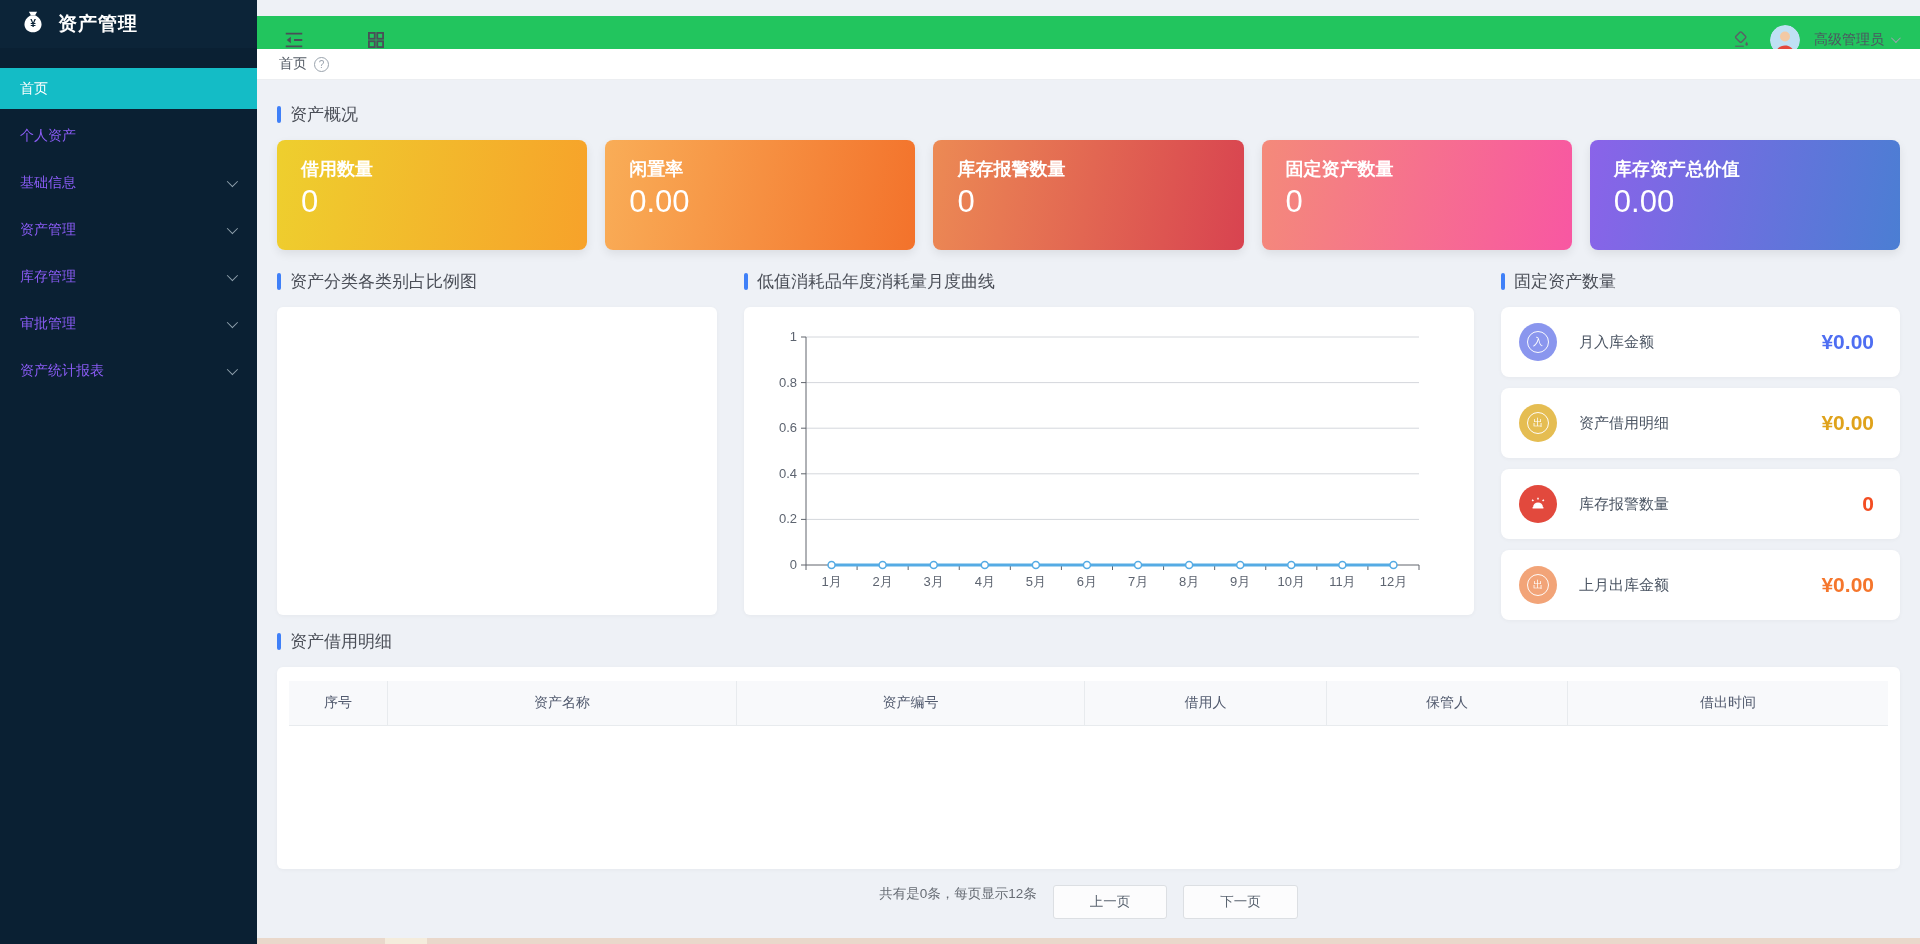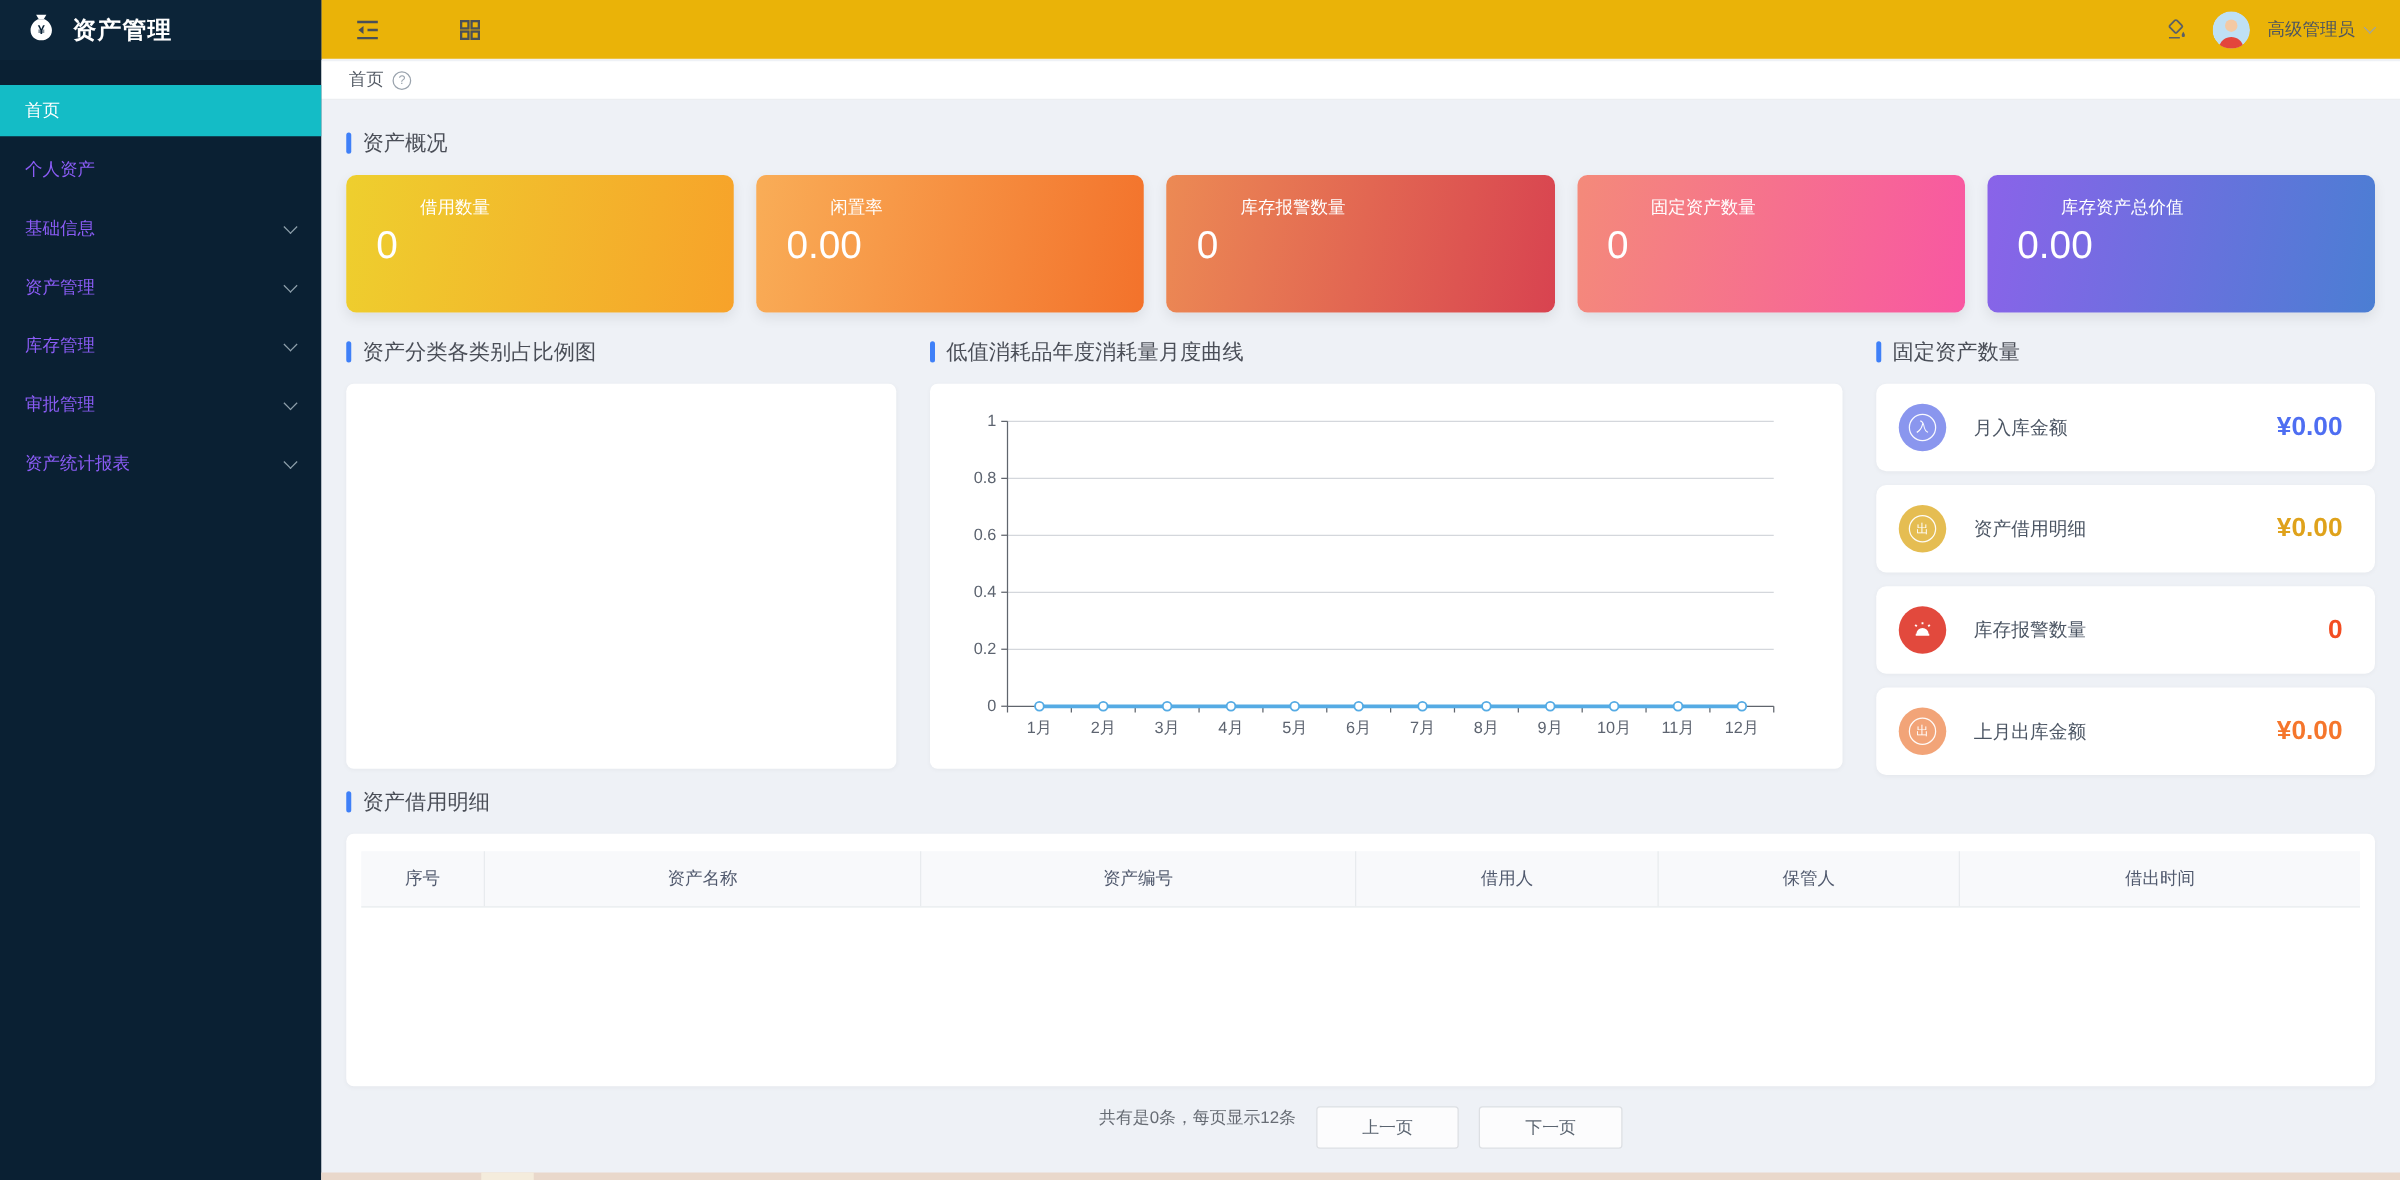--- a/index.html
+++ b/index.html
@@ -11,21 +11,21 @@
   .logo-row { height:48px; display:flex; align-items:center; gap:12px; padding-left:20px; background:#0c2438; }
   .logo-title { color:#fff; font-size:19px; font-weight:bold; letter-spacing:1px; }
   .menu { padding-top:20px; }
   .menu-item { height:41px; margin-bottom:6px; display:flex; align-items:center; justify-content:space-between;
                padding:0 22px 0 20px; color:#8b5cf6; font-size:14px; cursor:pointer; }
   .menu-item.active { background:#14bcc6; color:#fff; }
   .chev { width:8px; height:8px; border-right:1.6px solid #8fa0ac; border-bottom:1.6px solid #8fa0ac;
           transform:rotate(45deg) translateY(-2px); }
 
   
-  .topbar { position:absolute; left:257px; top:0; right:0; height:48px; background:#eab308;
+  .topbar { position:absolute; left:257px; top:16px; right:0; height:48px; background:#22c55e;
             border-bottom:1px solid #f1f1f1; display:flex; align-items:center; padding:0 22px;gap:28px; }
   .tb-icon { display:flex; align-items:center; justify-content:center; width:30px; height:30px; cursor:pointer; }
   .tb-icon + .tb-icon { margin-left:24px; }
   .tb-right { margin-left:auto; display:flex; align-items:center; gap:14px; }
   .avatar { width:30px; height:30px; border-radius:50%; overflow:hidden; cursor:pointer; }
   .user-wrap { display:flex; align-items:center; gap:7px; cursor:pointer; }
   .user-name { font-size:14px; color:#4d5561; }
   .chev-sm { width:7px; height:7px; border-right:1.4px solid #9aa3ad; border-bottom:1.4px solid #9aa3ad;
              transform:rotate(45deg) translateY(-2px); }
 
@@ -39,21 +39,21 @@
   
   .content { position:absolute; left:257px; top:81px; right:0; bottom:6px; background:#eef1f6;
              padding:12px 20px 0; overflow:hidden; }
   .section-title { display:flex; align-items:center; gap:9px; margin:10px 0 14px; }
   .section-bar { width:4px; height:17px; border-radius:2px; background:#3f80f8; }
   .section-text { font-size:17px; color:#4a4e57; }
 
   .stat-cards { display:flex; gap:18px; }
   .stat-card { flex:1; height:110px; border-radius:8px; padding:17px 24px; color:#fff;
                box-shadow:0 4px 10px rgba(0,0,0,.08); }
-  .stat-label { font-size:14px; font-weight:normal;margin-left:35px; }
+  .stat-label { font-size:18px; font-weight:bold; }
   .stat-value { font-size:31px; margin-top:3px; font-weight:400; }
 
   .mid-row { display:flex; gap:27px; margin-top:10px; }
   .col-pie { width:440px; } .col-line { width:730px; } .col-items { flex:1; }
   .panel-card { background:#fff; border-radius:6px; box-shadow:0 1px 4px rgba(0,0,0,.04); }
   .pie-card, .line-card { height:308px; }
 
   .item-list { display:flex; flex-direction:column; gap:11px; }
   .item-card { height:70px; border-radius:8px; background:#fff; display:flex; align-items:center;
                padding:0 26px 0 18px; box-shadow:0 1px 4px rgba(0,0,0,.04); }

